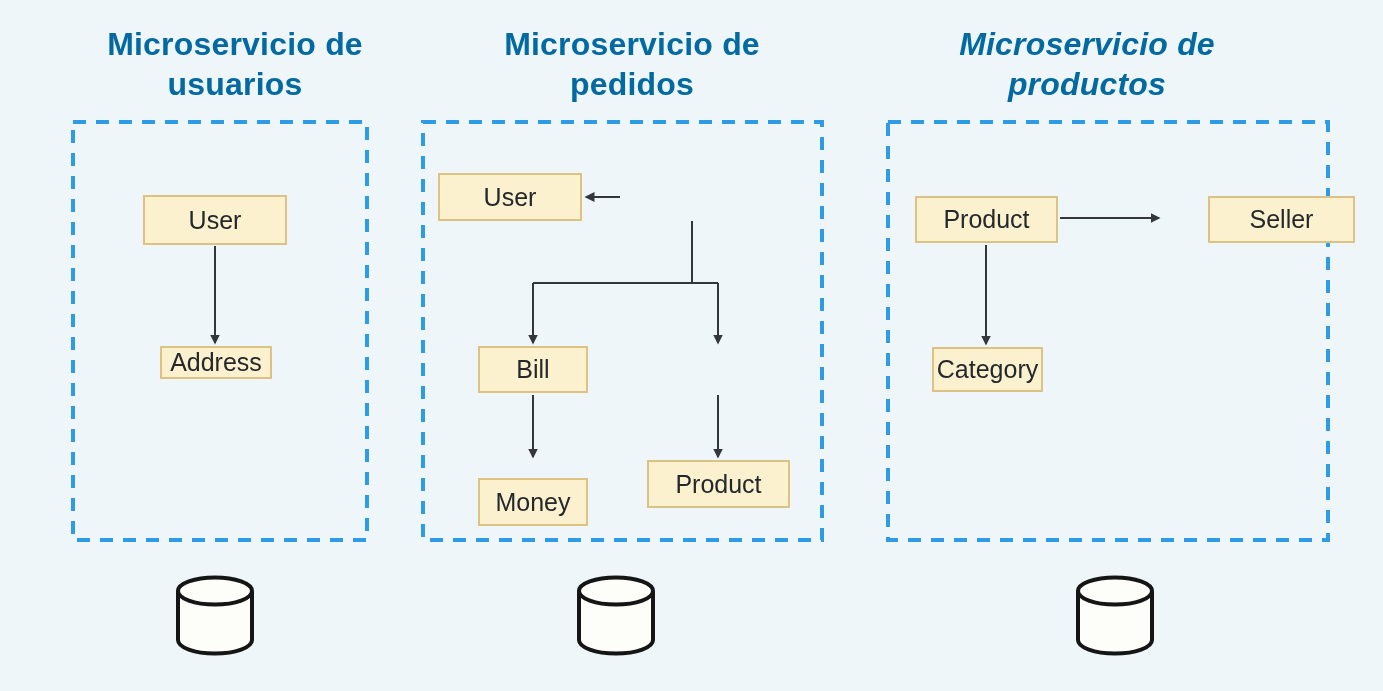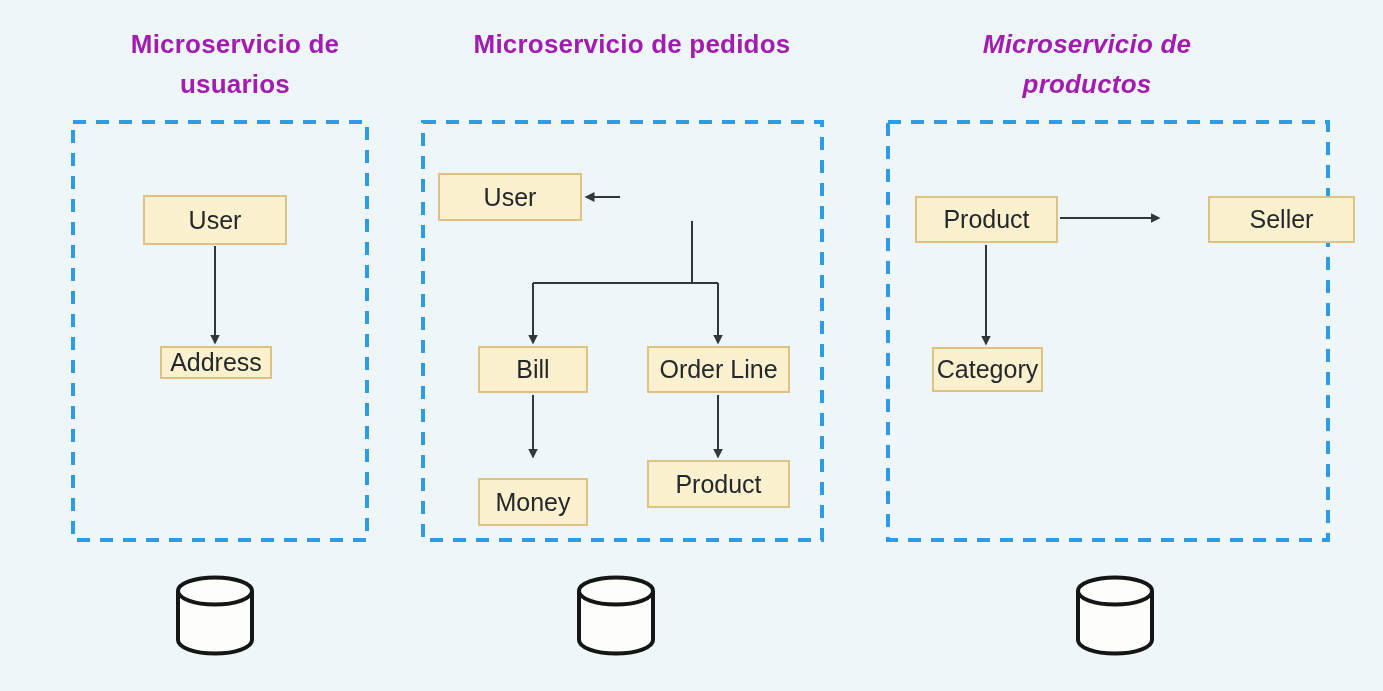--- a/index.html
+++ b/index.html
@@ -18,24 +18,24 @@
   .overlay {
     position: absolute;
     left: 0;
     top: 0;
   }
   .service-title {
     position: absolute;
     width: 320px;
     top: 24px;
     text-align: center;
-    font-size: 26px;
+    font-size: 32px;
     font-weight: 700;
     line-height: 40px;
-    color: #a21caf;
+    color: #0369a1;
     letter-spacing: 0.2px;
   }
   .node {
     position: absolute;
     box-sizing: border-box;
     background: #fbf1ce;
     border: 2px solid #dec284;
     color: #24282c;
     font-size: 25px;
     display: flex;
@@ -90,21 +90,20 @@
 
   <div class="service-title" style="left:75px;">Microservicio de usuarios</div>
   <div class="service-title" style="left:472px;">Microservicio de pedidos</div>
   <div class="service-title" style="left:927px;font-style:italic;">Microservicio de productos</div>
 
   <div class="node" style="left:143px; top:195px; width:144px; height:50px;">User</div>
   <div class="node" style="left:160px; top:346px; width:112px; height:33px;">Address</div>
 
   <div class="node" style="left:438px; top:173px; width:144px; height:48px;">User</div>
   <div class="node" style="left:478px; top:346px; width:110px; height:47px;text-align:right;">Bill</div>
-  <div class="node" style="left:647px; top:346px; width:143px; height:47px;">Order Line</div>
   <div class="node" style="left:478px; top:460px; width:110px; height:48px;margin-top:18px;">Money</div>
   <div class="node" style="left:647px; top:460px; width:143px; height:48px;">Product</div>
 
   <div class="node" style="left:915px; top:196px; width:143px; height:47px;">Product</div>
   <div class="node" style="left:1208px; top:196px; width:147px; height:47px;">Seller</div>
   <div class="node" style="left:932px; top:347px; width:111px; height:45px;">Category</div>
 
 </div>
 
 </body></html>

